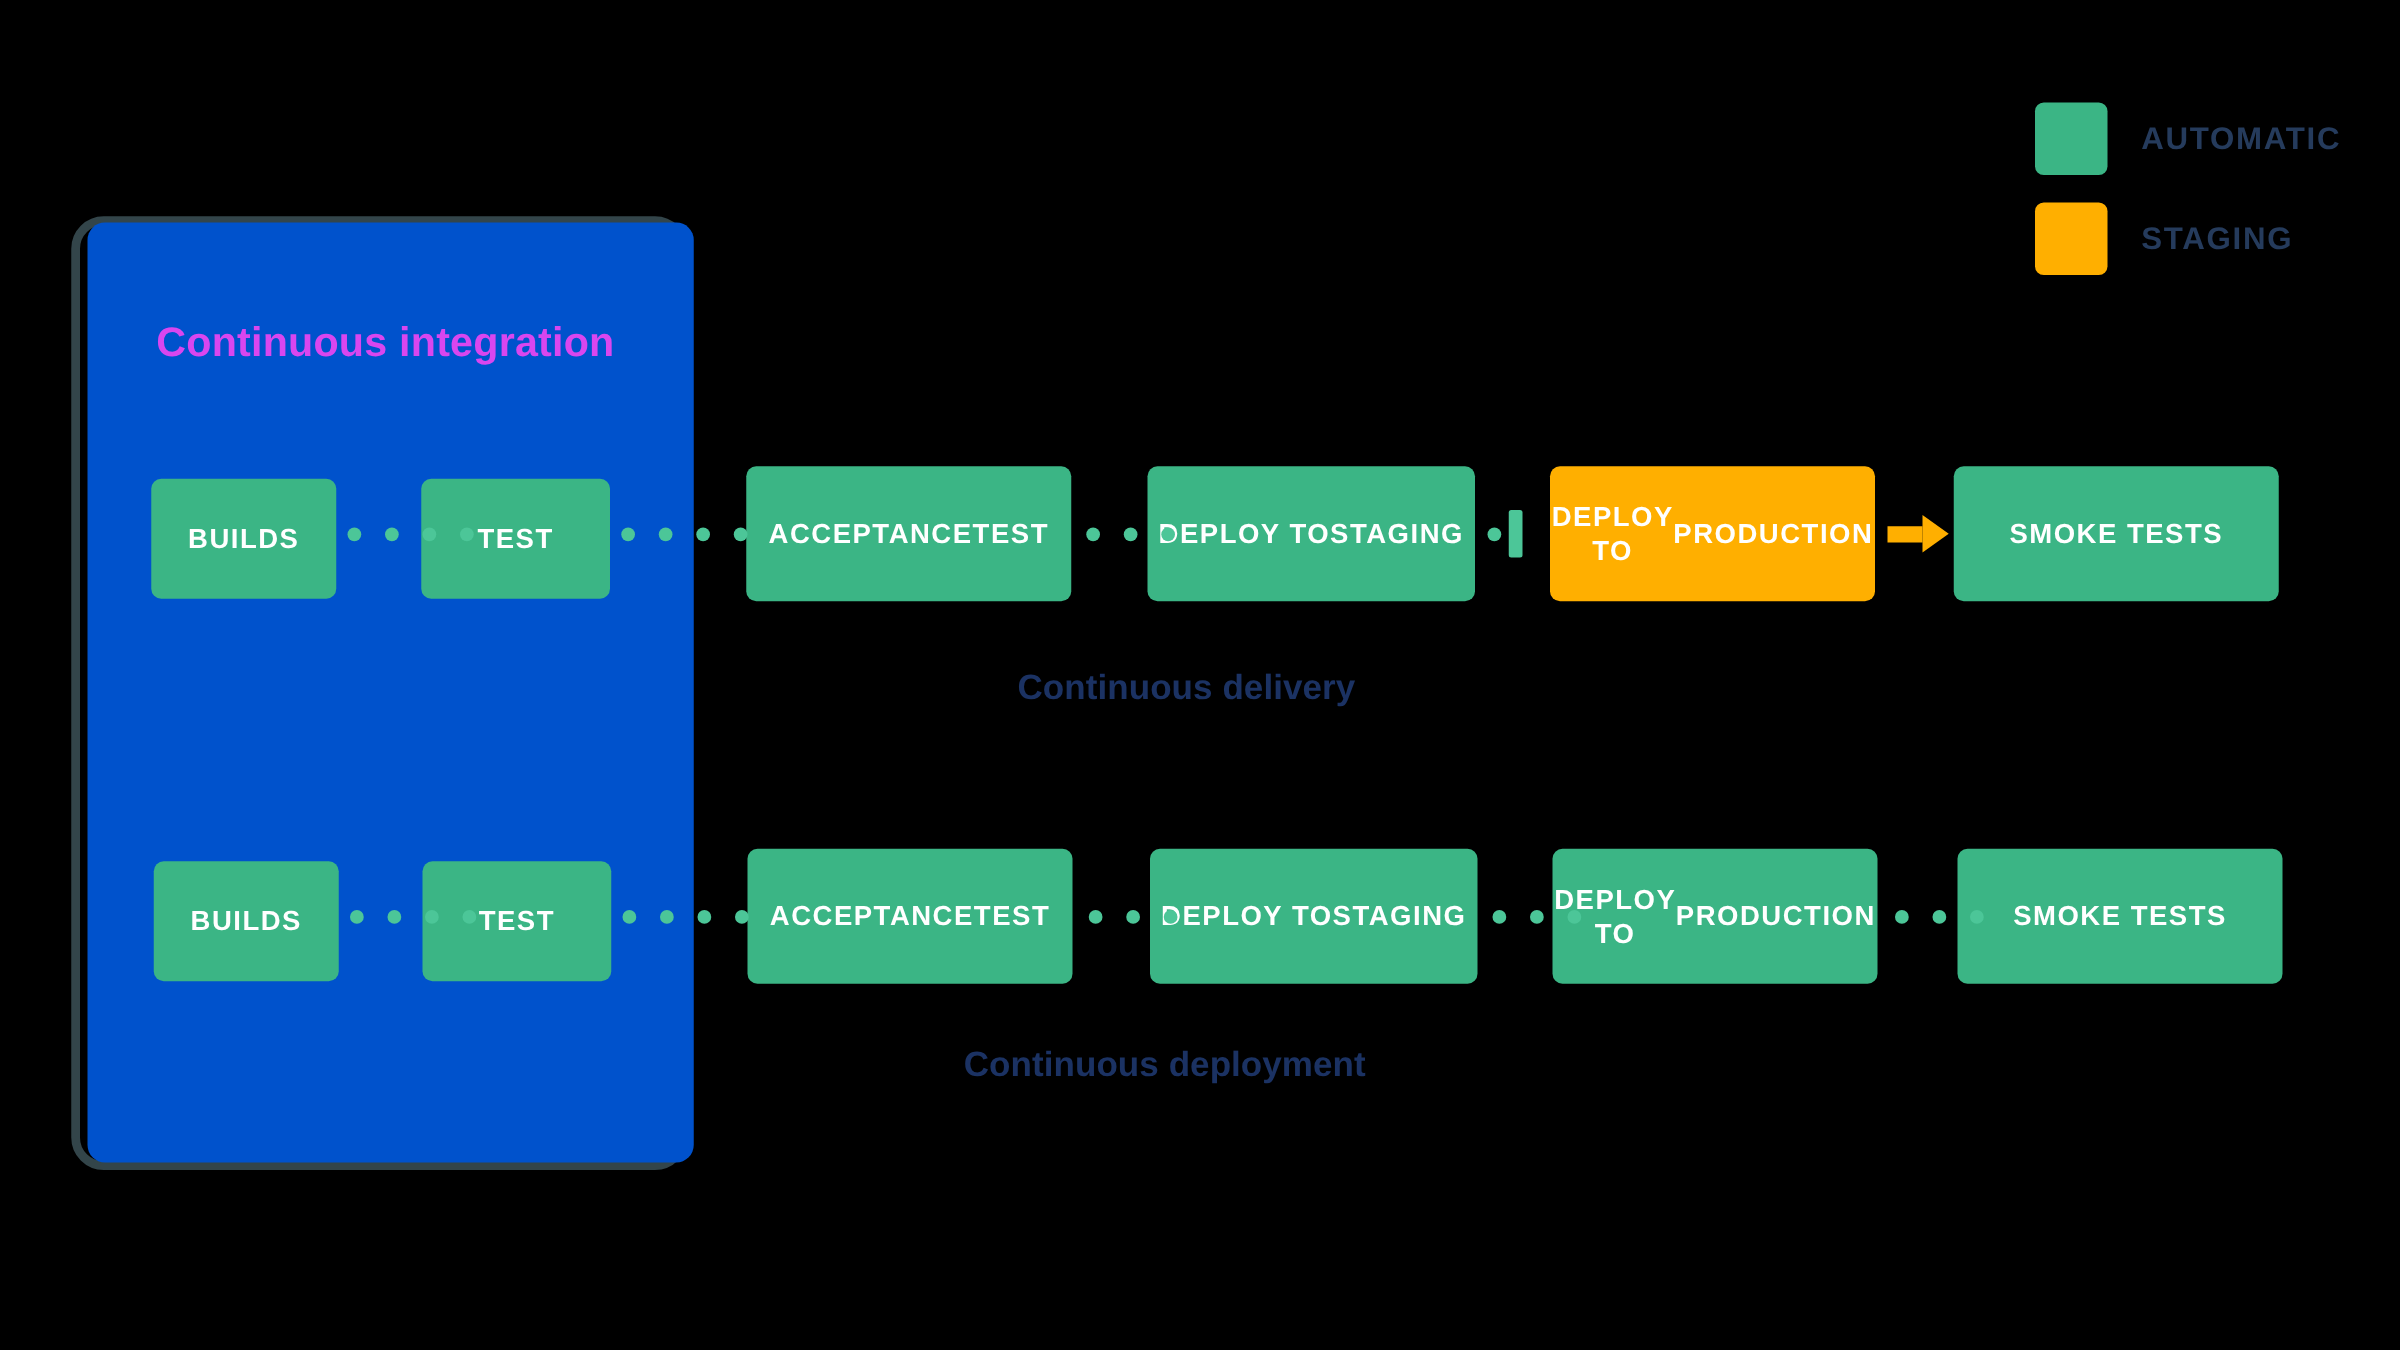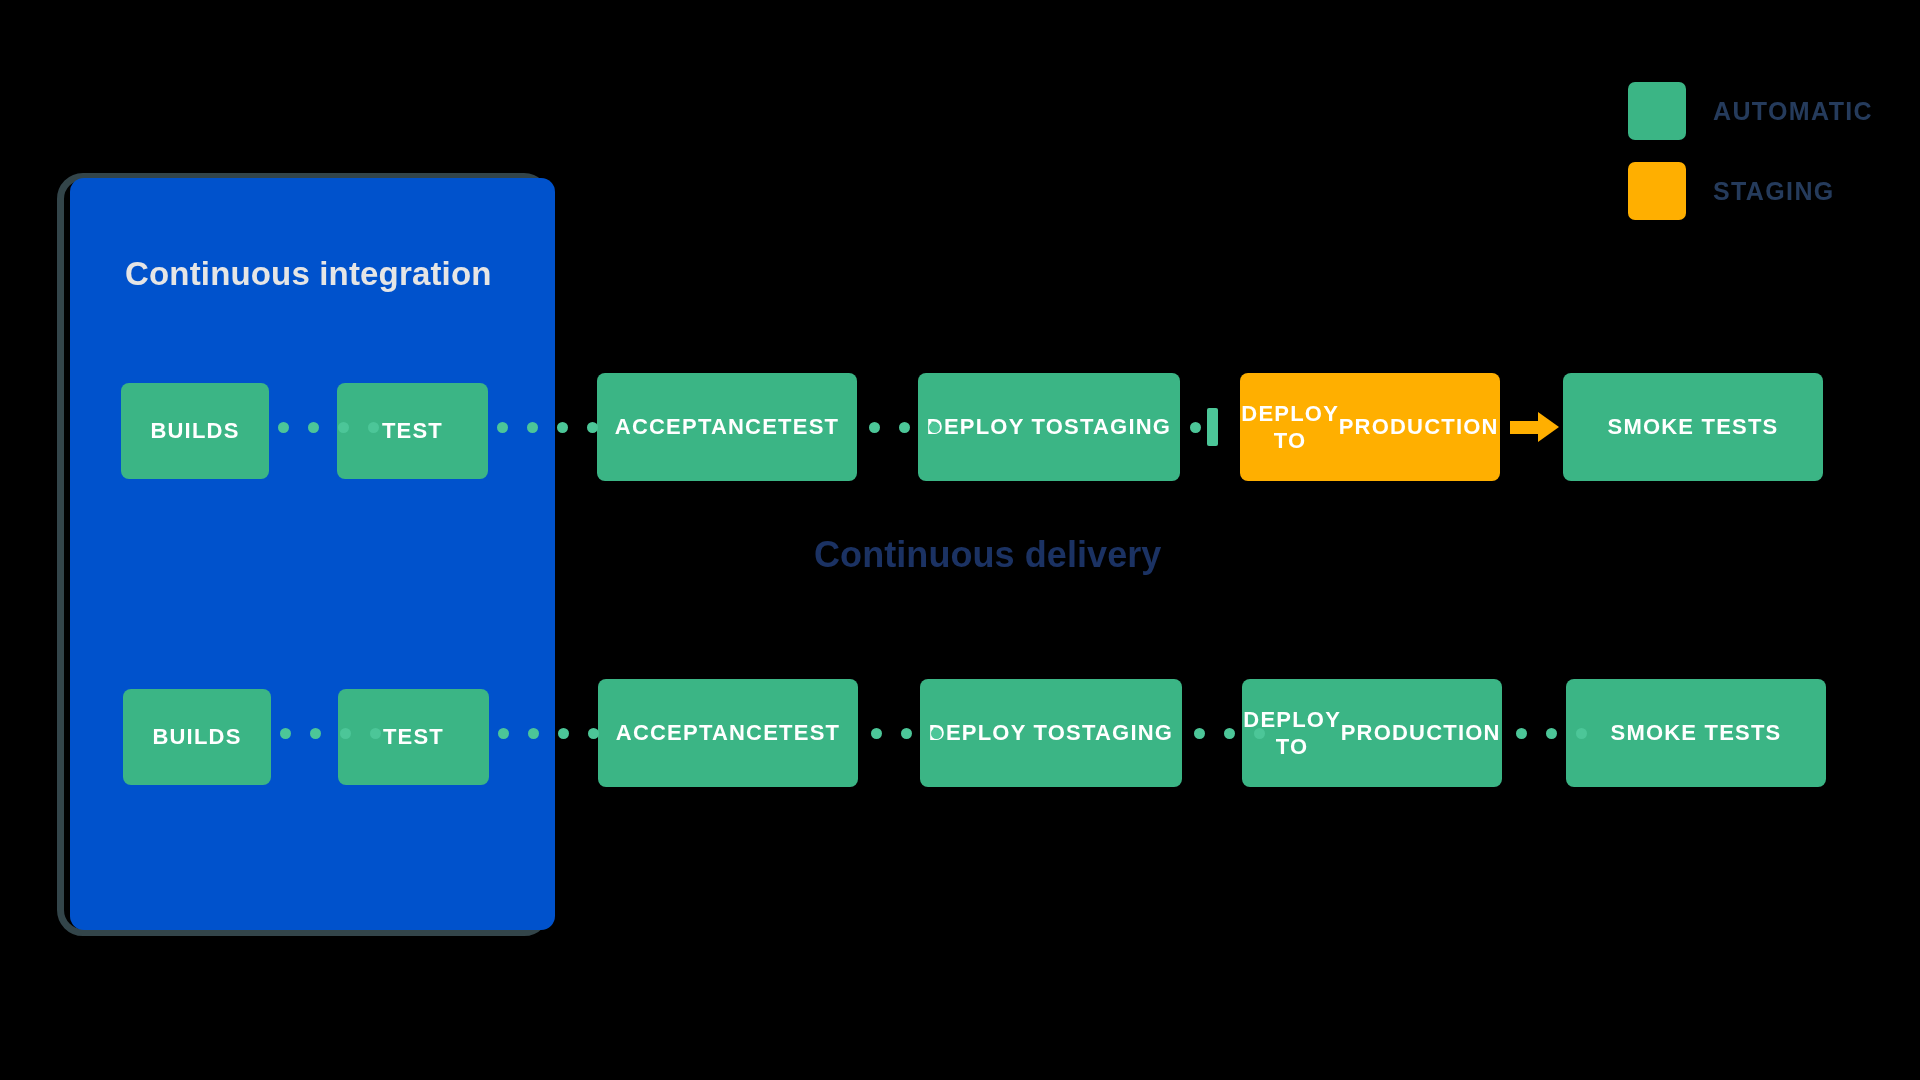--- a/index.html
+++ b/index.html
@@ -72,21 +72,21 @@
     height: 752px;
     border-radius: 14px;
     box-sizing: border-box;
   }
   .ci-title {
     position: absolute;
     left: 125px;
     top: 255px;
     font-size: 33px;
     font-weight: 700;
-    color: #e5e5e5;
+    color: #d946ef;
     letter-spacing: 0.005em;
     white-space: nowrap;
   }
 
   
   .node {
     position: absolute;
     border-radius: 8px;
     box-sizing: border-box;
     display: flex;
@@ -142,21 +142,21 @@
     width: 0;
     height: 0;
     border-top: 15px solid transparent;
     border-bottom: 15px solid transparent;
     border-left: 21px solid #ffaf00;
   }
 
   
   .flow-caption {
     position: absolute;
-    font-size: 36px;
+    font-size: 28px;
     font-weight: 700;
     letter-spacing: 0.002em;
     white-space: nowrap;
   }
 </style>
 </head>
 <body>
 
 <div id="stage">
 
@@ -267,14 +267,15 @@
     <i></i>
       <i></i>
       <i></i>
   </div>
   <div class="dots" style="left:1516px; top:727px;">
     <i></i>
       <i></i>
       <i></i>
   </div>
 
+  <div class="flow-caption" style="left:771px; top:836px; color:#1b3263;">Continuous deployment</div>
 
 </div>
 
 </body></html>

